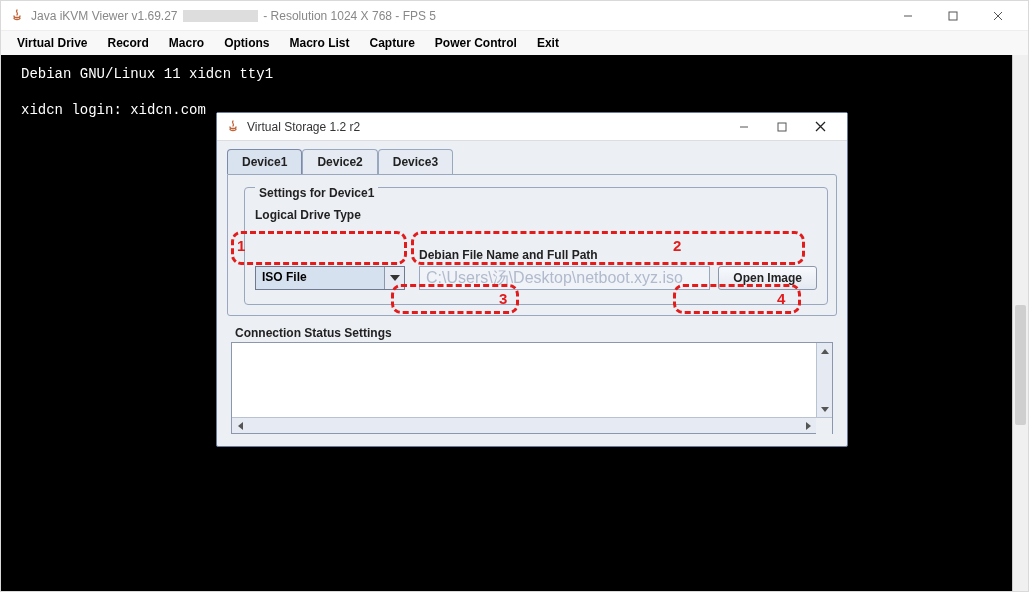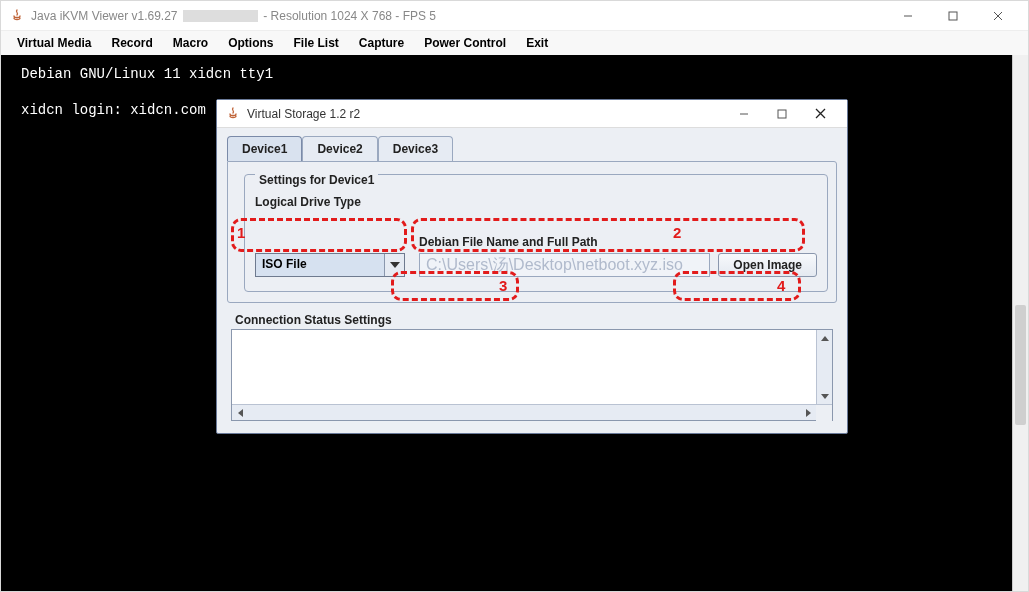--- a/index.html
+++ b/index.html
@@ -94,21 +94,21 @@
     top: 250px;
     left: 2px; right: 2px;
     height: 120px;
     background: #cfcfcf;
     border-radius: 2px;
   }
 
   
   .dialog {
     position: absolute;
-    left: 216px; top: 99px;
+    left: 216px; top: 112px;
     width: 632px;
     background: #eceff4;
     border: 1px solid #6a7a99;
     box-shadow: 0 4px 18px rgba(0,0,0,0.4);
     border-radius: 2px;
   }
   .dialog-titlebar {
     height: 28px;
     background: #fff;
     display: flex;
@@ -368,25 +368,25 @@
       </div>
       <div class="win-btn">
         <svg width="10" height="10">
             <path d="M1 1 L9 9 M9 1 L1 9" stroke-width="1"></path>
           </svg>
       </div>
     </div>
   </div>
 
   <div class="menubar">
-    <div class="menu-item">Virtual Media</div>
+    <div class="menu-item">Virtual Drive</div>
     <div class="menu-item">Record</div>
     <div class="menu-item">Macro</div>
     <div class="menu-item">Options</div>
-    <div class="menu-item">File List</div>
+    <div class="menu-item">Macro List</div>
     <div class="menu-item">Capture</div>
     <div class="menu-item">Power Control</div>
     <div class="menu-item">Exit</div>
   </div>
 
   <div class="terminal-area">
     <div class="terminal-text"><span>Debian GNU/Linux 11 xidcn tty1</span>
 <span></span>
 <span>xidcn login: xidcn.com</span></div>
     <div class="terminal-scrollbar">

